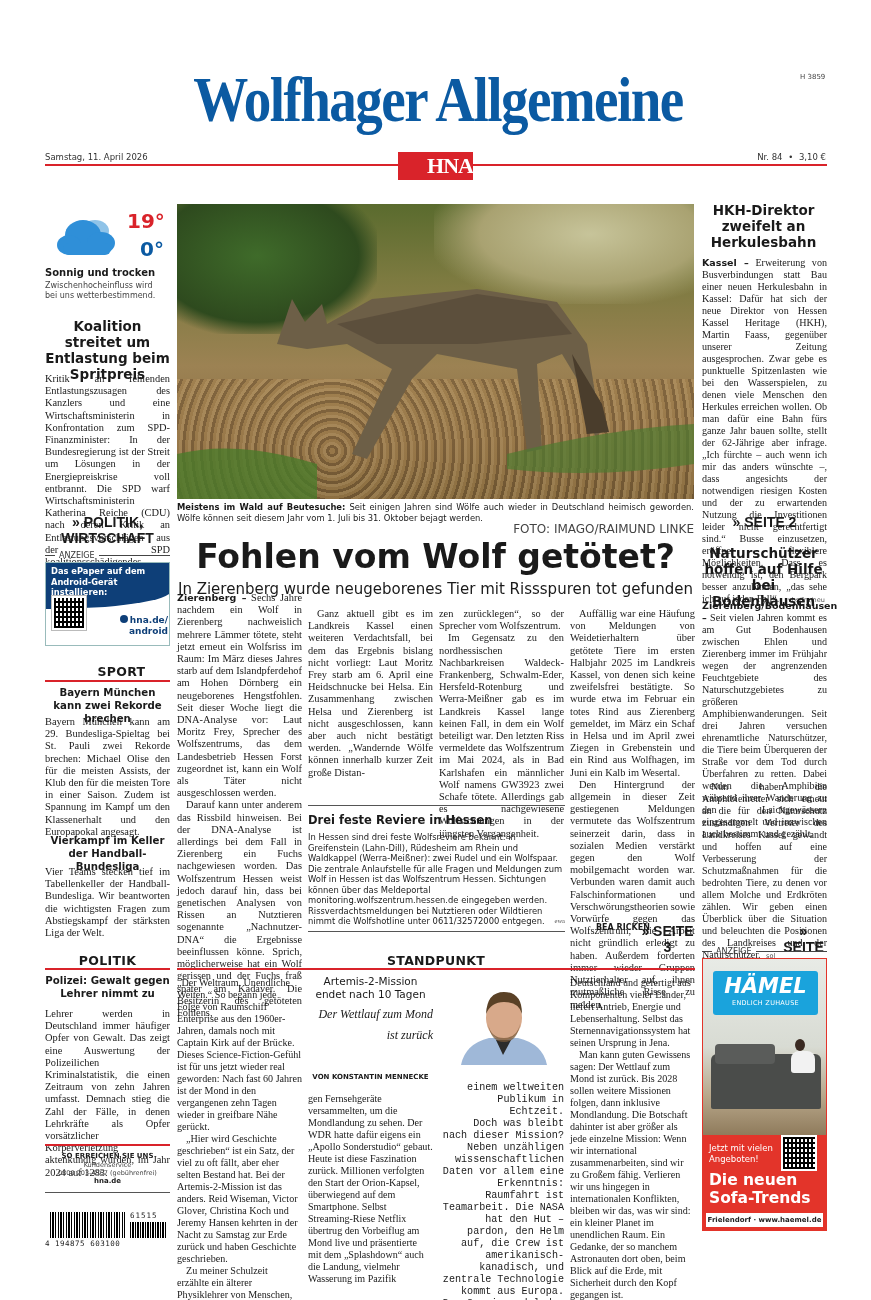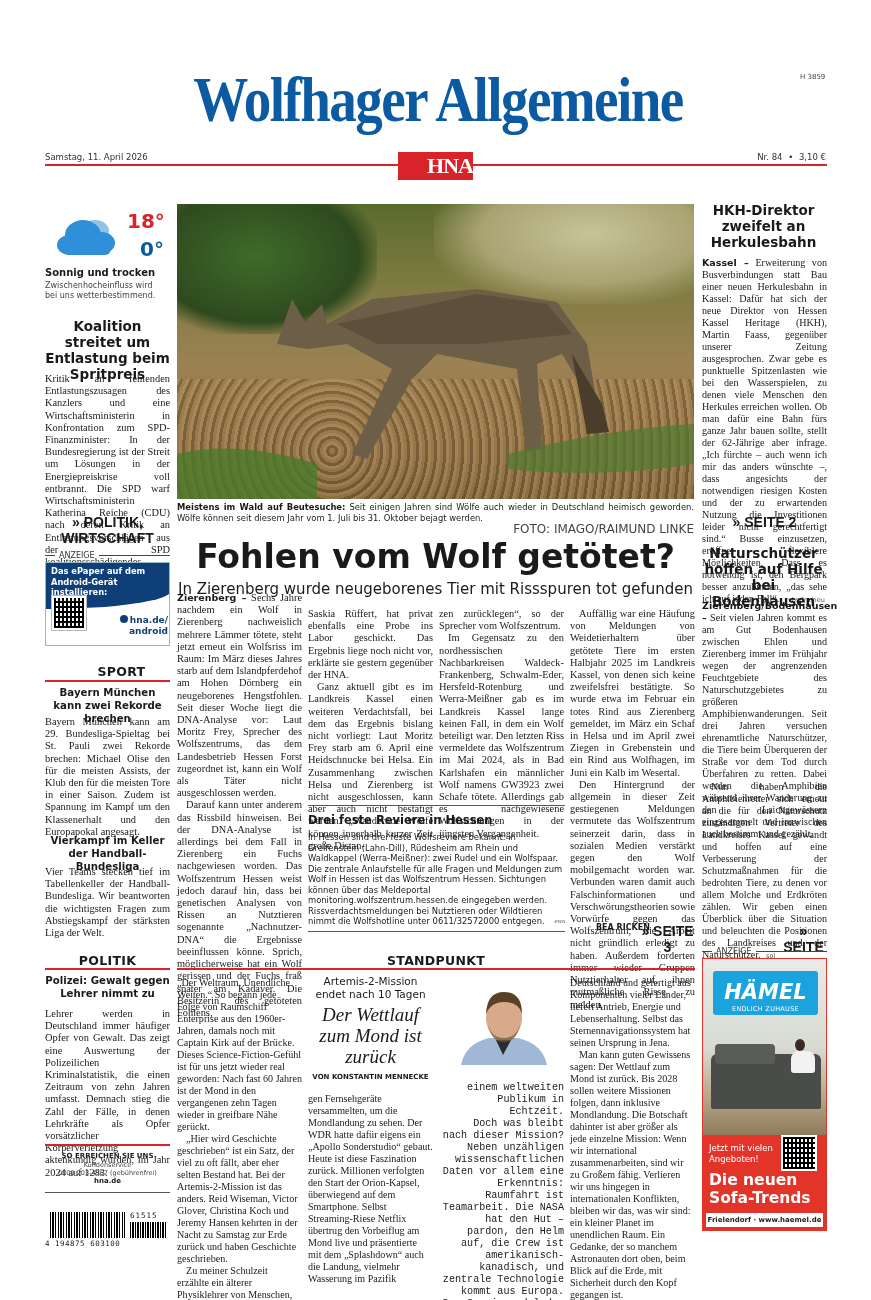--- a/index.html
+++ b/index.html
@@ -34,21 +34,21 @@
 <div class="abs serif" style="left:398px;top:152px;width:75px;height:28px;background:#d9232a;color:#fff;font-weight:bold;font-size:22px;text-align:right;line-height:28px;letter-spacing:-1px;">HNA</div>
 
 <div class="abs" style="left:45px;top:205px;width:125px;">
   <svg width="68" height="50" viewBox="0 0 68 50" style="position:absolute;left:8px;top:8px;">
     <ellipse cx="42" cy="18" rx="14" ry="11" fill="#8fc3e8"></ellipse>
     <ellipse cx="30" cy="22" rx="18" ry="15" fill="#2f8fd8"></ellipse>
     <ellipse cx="48" cy="30" rx="14" ry="11" fill="#2f8fd8"></ellipse>
     <ellipse cx="16" cy="32" rx="12" ry="10" fill="#2f8fd8"></ellipse>
     <rect x="10" y="30" width="48" height="12" rx="6" fill="#2f8fd8"></rect>
   </svg>
-  <div class="abs sans" style="left:82px;top:4px;font-size:20px;font-weight:bold;color:#d9232a;">18°</div>
+  <div class="abs sans" style="left:82px;top:4px;font-size:20px;font-weight:bold;color:#d9232a;">19°</div>
   <div class="abs sans" style="left:95px;top:32px;font-size:20px;font-weight:bold;color:#0b5aa2;">0°</div>
   <div class="abs sans" style="left:0;top:62px;font-size:10px;font-weight:bold;white-space:nowrap;">Sonnig und trocken</div>
   <div class="abs sans" style="left:0;top:76px;width:112px;font-size:8px;line-height:9.5px;color:#444;">Zwischenhocheinfluss wird bei uns wetterbestimmend.</div>
 </div>
 
 <div class="abs head-sans" style="left:45px;top:318px;width:125px;font-size:13.5px;line-height:16px;">Koalition streitet um Entlastung beim Spritpreis</div>
 <p class="abs body" style="left:45px;top:373px;width:125px;">Kritik an fehlenden Entlastungszusagen des Kanzlers und eine Wirtschaftsministerin in Konfrontation zum SPD-Finanzminister: In der Bundesregierung ist der Streit um Lösungen in der Energiepreiskrise voll entbrannt. Die SPD warf Wirtschaftsministerin Katherina Reiche (CDU) nach deren Kritik an Entlastungsvorschlägen aus der SPD koalitionsschädigendes Verhalten vor.</p>
 <div class="abs ref" style="left:45px;top:514px;width:125px;">» POLITIK, WIRTSCHAFT</div>
 
 <div class="abs" style="left:177px;top:204px;width:517px;height:295px;overflow:hidden;background:linear-gradient(180deg,#5a6b2e 0%,#7c7a40 25%,#9c8253 55%,#8a6e45 80%,#6e5a33 100%);">
@@ -99,21 +99,20 @@
 <p class="abs body" style="left:45px;top:866px;width:125px;">Vier Teams stecken tief im Tabellenkeller der Handball-Bundesliga. Wir beantworten die wichtigsten Fragen zum Abstiegskampf der stärksten Liga der Welt.</p>
 
 <div class="abs head-sans" style="left:177px;top:537px;width:517px;font-size:33px;line-height:40px;">Fohlen vom Wolf getötet?</div>
 <div class="abs sans" style="left:177px;top:580px;width:517px;text-align:center;font-size:15px;">In Zierenberg wurde neugeborenes Tier mit Rissspuren tot gefunden</div>
 
 <div class="abs" style="left:177px;top:592px;width:125px;">
   <p class="body"><span class="lead">Zierenberg –</span><span> Sechs Jahre nachdem ein Wolf in Zierenberg nachweislich mehrere Lämmer tötete, steht jetzt erneut ein Wolfsriss im Raum: Im März dieses Jahres starb auf dem Islandpferdehof am Hohen Dörnberg ein neugeborenes Hengstfohlen. Seit dieser Woche liegt die DNA-Analyse vor: Laut Moritz Frey, Sprecher des Wolfszentrums, das dem Landesbetrieb Hessen Forst zugeordnet ist, kann ein Wolf als Täter nicht ausgeschlossen werden.</span></p>
   <p class="body ind">Darauf kann unter anderem das Rissbild hinweisen. Bei der DNA-Analyse ist allerdings bei dem Fall in Zierenberg ein Fuchs nachgewiesen worden. Das Wolfszentrum Hessen weist jedoch darauf hin, dass bei genetischen Analysen von Rissen an Nutztieren sogenannte „Nachnutzer-DNA“ die Ergebnisse beeinflussen könne. Sprich, möglicherweise hat ein Wolf gerissen und der Fuchs fraß später am Kadaver. Die Besitzerin des getöteten Fohlens,</p>
 </div>
 <div class="abs" style="left:308px;top:608px;width:125px;">
-  <p class="body">Saskia Rüffert, hat privat ebenfalls eine Probe ins Labor geschickt. Das Ergebnis liege noch nicht vor, erklärte sie gestern gegenüber der HNA.</p>
   <p class="body ind">Ganz aktuell gibt es im Landkreis Kassel einen weiteren Verdachtsfall, bei dem das Ergebnis bislang nicht vorliegt: Laut Moritz Frey starb am 6. April eine Heidschnucke bei Helsa. Ein Zusammenhang zwischen Helsa und Zierenberg ist nicht ausgeschlossen, kann aber auch nicht bestätigt werden. „Wandernde Wölfe können innerhalb kurzer Zeit große Distan-</p>
 </div>
 <div class="abs" style="left:439px;top:608px;width:125px;">
   <p class="body">zen zurücklegen“, so der Sprecher vom Wolfszentrum.</p>
   <p class="body ind">Im Gegensatz zu den nordhessischen Nachbarkreisen Waldeck-Frankenberg, Schwalm-Eder, Hersfeld-Rotenburg und Werra-Meißner gab es im Landkreis Kassel lange keinen Fall, in dem ein Wolf beteiligt war. Den letzten Riss vermeldete das Wolfszentrum im Mai 2024, als in Bad Karlshafen ein männlicher Wolf namens GW3923 zwei Schafe tötete. Allerdings gab es nachgewiesene Wolfsichtungen in der jüngsten Vergangenheit.</p>
 </div>
 <div class="abs" style="left:570px;top:608px;width:125px;">
   <p class="body" style="text-indent:9px;">Auffällig war eine Häufung von Meldungen von Weidetierhaltern über getötete Tiere im ersten Halbjahr 2025 im Landkreis Kassel, von denen sich keine zweifelsfrei bestätigte. So wurde etwa im Februar ein totes Rind aus Zierenberg gemeldet, im März ein Schaf in Helsa und im April zwei Ziegen in Grebenstein und ein Rind aus Wolfhagen, im Juni ein Kalb im Wesertal.</p>
   <p class="body ind">Den Hintergrund der allgemein in dieser Zeit gestiegenen Meldungen vermutete das Wolfszentrum seinerzeit darin, dass in sozialen Medien verstärkt gegen den Wolf mobilgemacht worden war. Verbunden waren damit auch Falschinformationen und Verschwörungstheorien sowie Vorwürfe gegen das Wolfszentrum, die Arbeit nicht gründlich erledigt zu haben. Außerdem forderten immer wieder Gruppen Nutztierhalter auf, ihnen mutmaßliche Risse zu melden.</p>
 </div>
@@ -160,21 +159,21 @@
 <div class="abs sect" style="left:177px;top:953px;width:518px;">STANDPUNKT</div>
 <div class="abs redline" style="left:177px;top:968px;width:518px;"></div>
 
 <div class="abs" style="left:177px;top:977px;width:125px;font-family:'Liberation Serif',serif;font-size:10.1px;line-height:12px;">
   <p>„Der Weltraum. Unendliche Weiten.“ So begann jede Folge von Raumschiff Enterprise aus den 1960er-Jahren, damals noch mit Captain Kirk auf der Brücke. Dieses Science-Fiction-Gefühl ist für uns jetzt wieder real geworden: Nach fast 60 Jahren ist der Mond in den vergangenen zehn Tagen wieder in greifbare Nähe gerückt.</p>
   <p style="text-indent:9px;">„Hier wird Geschichte geschrieben“ ist ein Satz, der viel zu oft fällt, aber eher selten Bestand hat. Bei der Artemis-2-Mission ist das anders. Reid Wiseman, Victor Glover, Christina Koch und Jeremy Hansen kehrten in der Nacht zu Samstag zur Erde zurück und haben Geschichte geschrieben.</p>
   <p style="text-indent:9px;">Zu meiner Schulzeit erzählte ein älterer Physiklehrer von Menschen, die sich im Sommer 1969 um die damals noch weni-</p>
 </div>
 
 <div class="abs sans" style="left:308px;top:975px;width:125px;text-align:center;font-size:10.5px;line-height:13px;">Artemis-2-Mission endet nach 10 Tagen</div>
-<div class="abs serif" style="left:308px;top:1004px;width:125px;text-align:center;font-size:19px;line-height:21px;font-style:italic;">Der Wettlauf zum Mond ist zurück</div>
+<div class="abs serif" style="left:308px;top:1004px;width:125px;text-align:right;font-size:12px;line-height:21px;font-style:italic;">Der Wettlauf zum Mond ist zurück</div>
 <div class="abs sans" style="left:308px;top:1073px;width:125px;text-align:center;font-size:7px;font-weight:bold;">VON KONSTANTIN MENNECKE</div>
 
 <div class="abs" style="left:451px;top:980px;width:105px;height:85px;overflow:hidden;background:#fff;">
   <svg viewBox="0 0 105 85" width="105" height="85">
     <path d="M10 85 Q14 64 38 58 L67 58 Q92 64 96 85 Z" fill="#9fb8d8"></path>
     <path d="M45 60 L52 75 L60 60 Z" fill="#2b2b2b"></path>
     <ellipse cx="53" cy="38" rx="18" ry="22" fill="#d8a98a"></ellipse>
     <path d="M35 34 Q36 12 53 12 Q71 12 71 34 Q68 22 53 22 Q40 22 35 34 Z" fill="#5a4126"></path>
     <path d="M37 44 Q40 62 53 62 Q66 62 69 44 Q66 58 53 58 Q40 58 37 44 Z" fill="#7a5a3a" opacity=".75"></path>
   </svg>
@@ -198,21 +197,21 @@
     <span class="ln"></span>
 </div>
 <div class="abs" style="left:702px;top:958px;width:125px;height:273px;border:1px solid #e3342a;overflow:hidden;background:#e3342a;">
   <div style="position:absolute;left:0;top:0;width:123px;height:176px;background:linear-gradient(180deg,#e8ebe6 0%,#d8dbd3 50%,#b8a78a 78%,#8f7b5c 100%);">
     <div style="position:absolute;left:8px;top:95px;width:110px;height:55px;background:#4a4c4a;border-radius:6px 6px 2px 2px;"></div>
     <div style="position:absolute;left:12px;top:85px;width:60px;height:20px;background:#5a5c5a;border-radius:4px;"></div>
     <div style="position:absolute;left:88px;top:92px;width:24px;height:22px;background:#f2f2f2;border-radius:8px 8px 3px 3px;"></div>
     <div style="position:absolute;left:92px;top:80px;width:10px;height:12px;background:#3a2a22;border-radius:50%;"></div>
   </div>
   <div style="position:absolute;left:10px;top:12px;width:105px;height:44px;background:#1aa3dc;border-radius:3px;text-align:center;color:#fff;font-family:'DejaVu Sans',sans-serif;">
-    <div style="font-size:21px;font-weight:bold;font-style:italic;line-height:26px;margin-top:8px;">HÄMEL</div>
+    <div style="font-size:21px;font-weight:bold;font-style:italic;line-height:26px;margin-top:2px;">HÄMEL</div>
     <div style="font-size:6.5px;letter-spacing:.3px;">ENDLICH ZUHAUSE</div>
   </div>
   <div style="position:absolute;left:78px;top:176px;width:36px;height:36px;background:#fff;padding:2px;">
     <div style="width:100%;height:100%;background:repeating-linear-gradient(90deg,#000 0 2px,#fff 2px 4px),repeating-linear-gradient(0deg,#000 0 2px,#fff 2px 5px);background-blend-mode:multiply;"></div>
   </div>
   <div style="position:absolute;left:6px;top:184px;width:68px;font-family:'DejaVu Sans',sans-serif;font-size:8.5px;line-height:10.5px;color:#fff;">Jetzt mit vielen Angeboten!</div>
   <div style="position:absolute;left:6px;top:212px;width:118px;font-family:'DejaVu Sans',sans-serif;font-size:15.5px;line-height:18px;font-weight:bold;color:#fff;">Die neuen Sofa-Trends</div>
   <div style="position:absolute;left:3px;bottom:3px;width:117px;height:14px;background:#fff;font-family:'DejaVu Sans',sans-serif;font-size:7px;font-weight:bold;line-height:14px;text-align:center;color:#222;">Frielendorf · www.haemel.de</div>
 </div>
 

